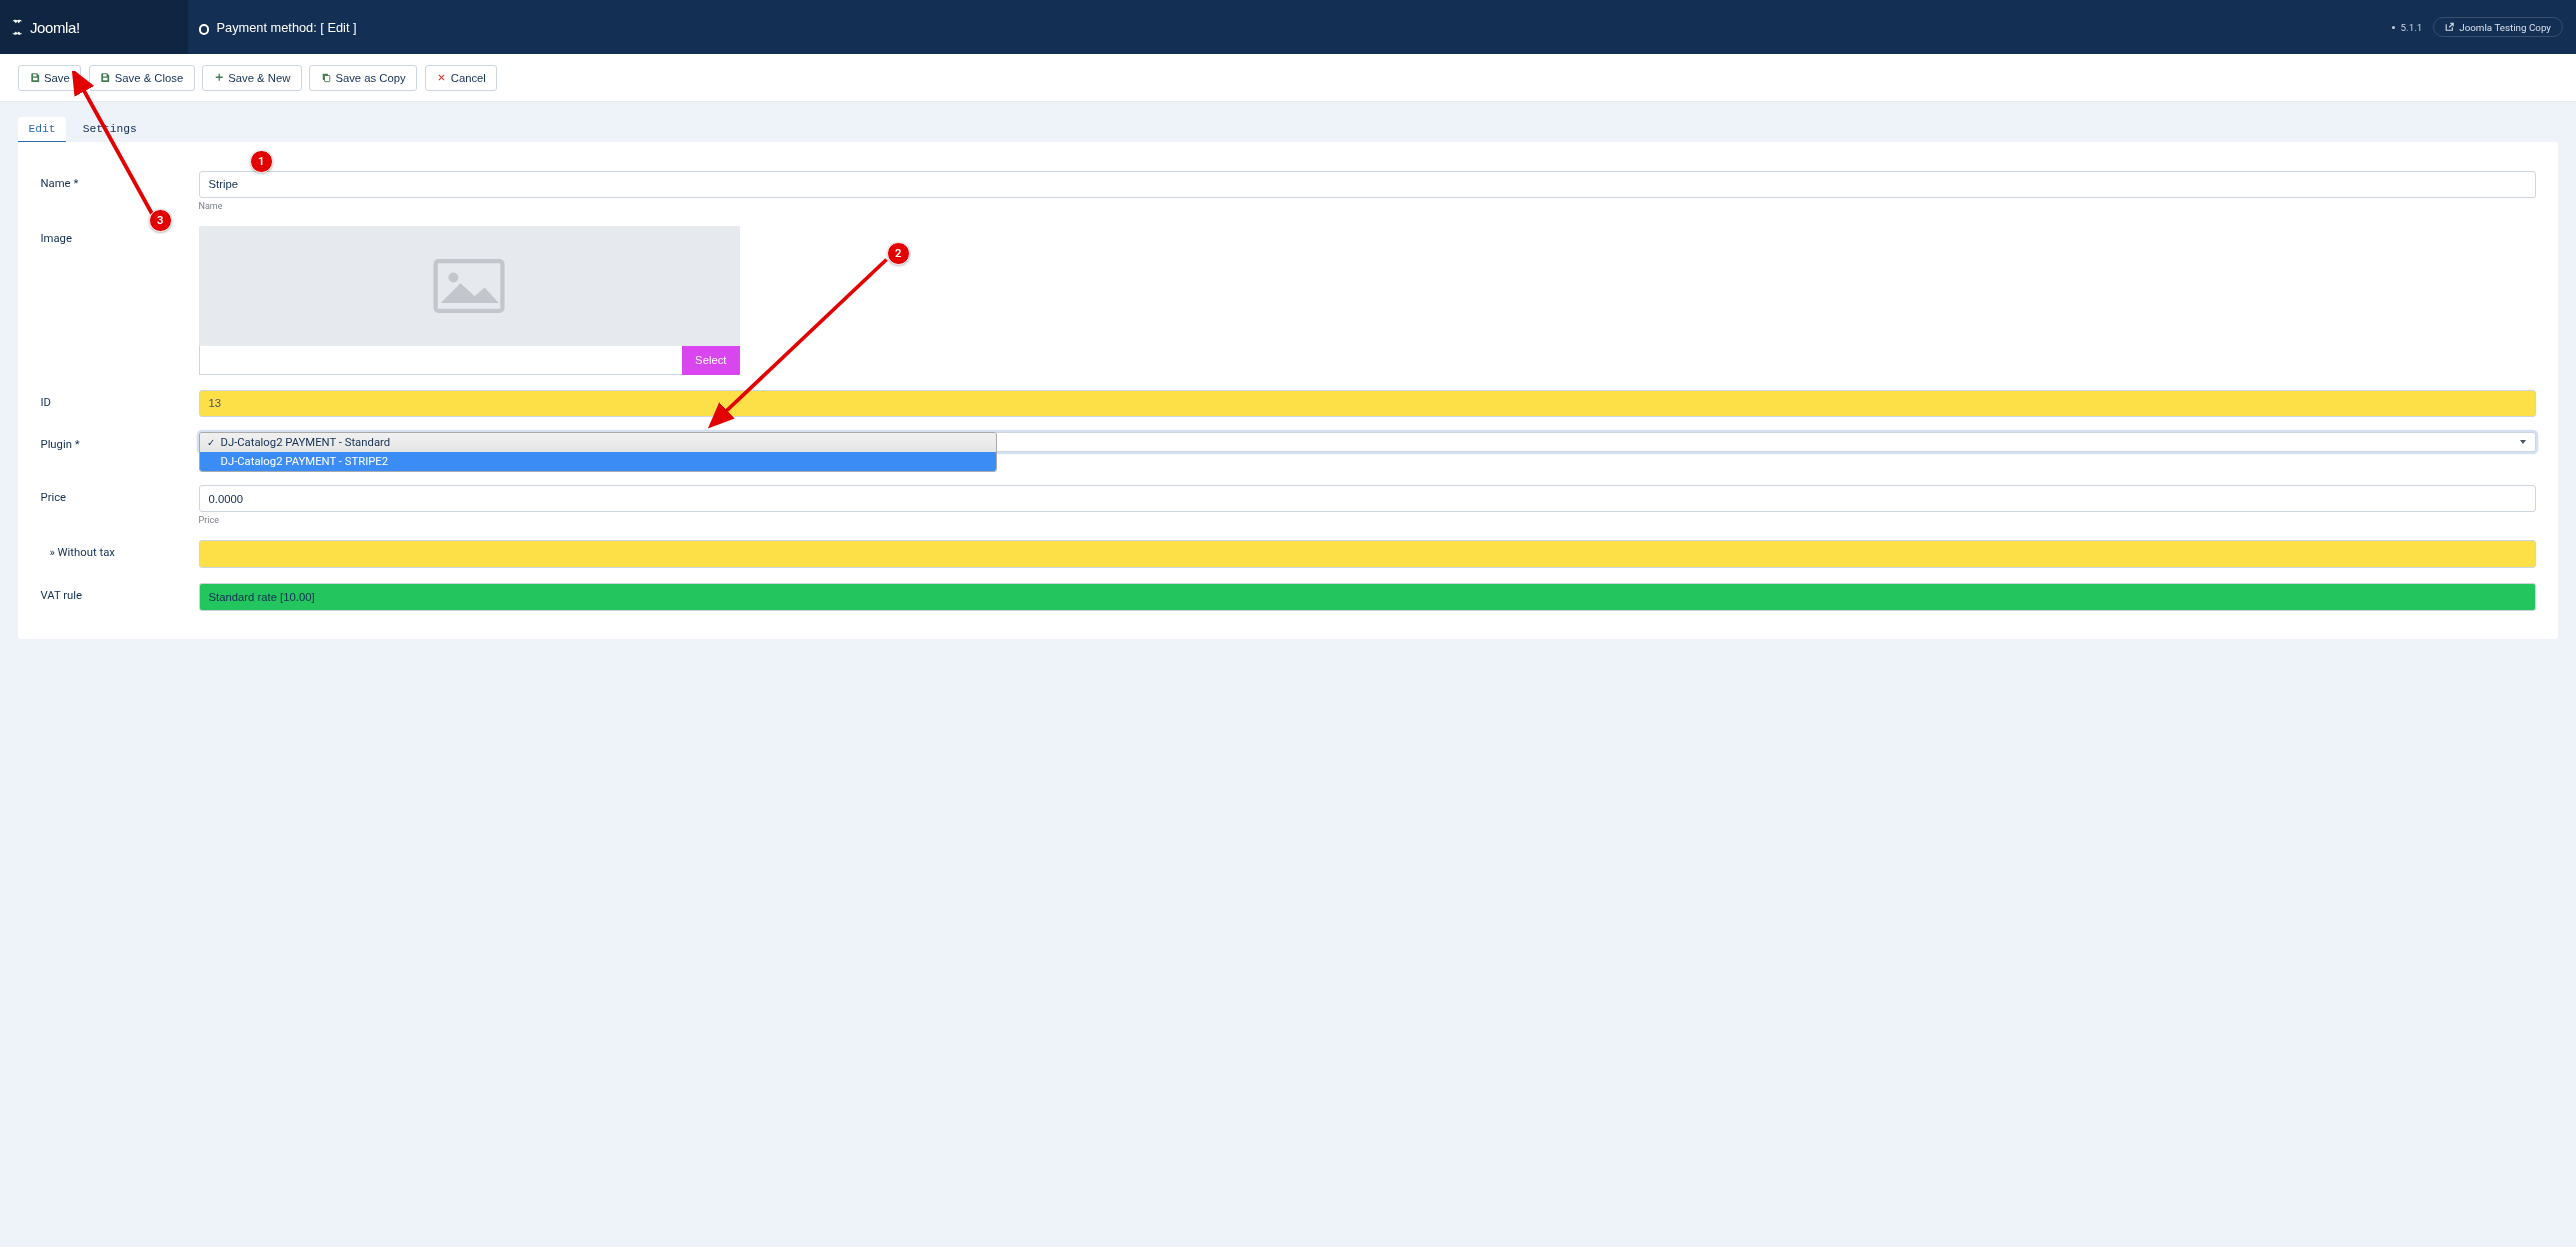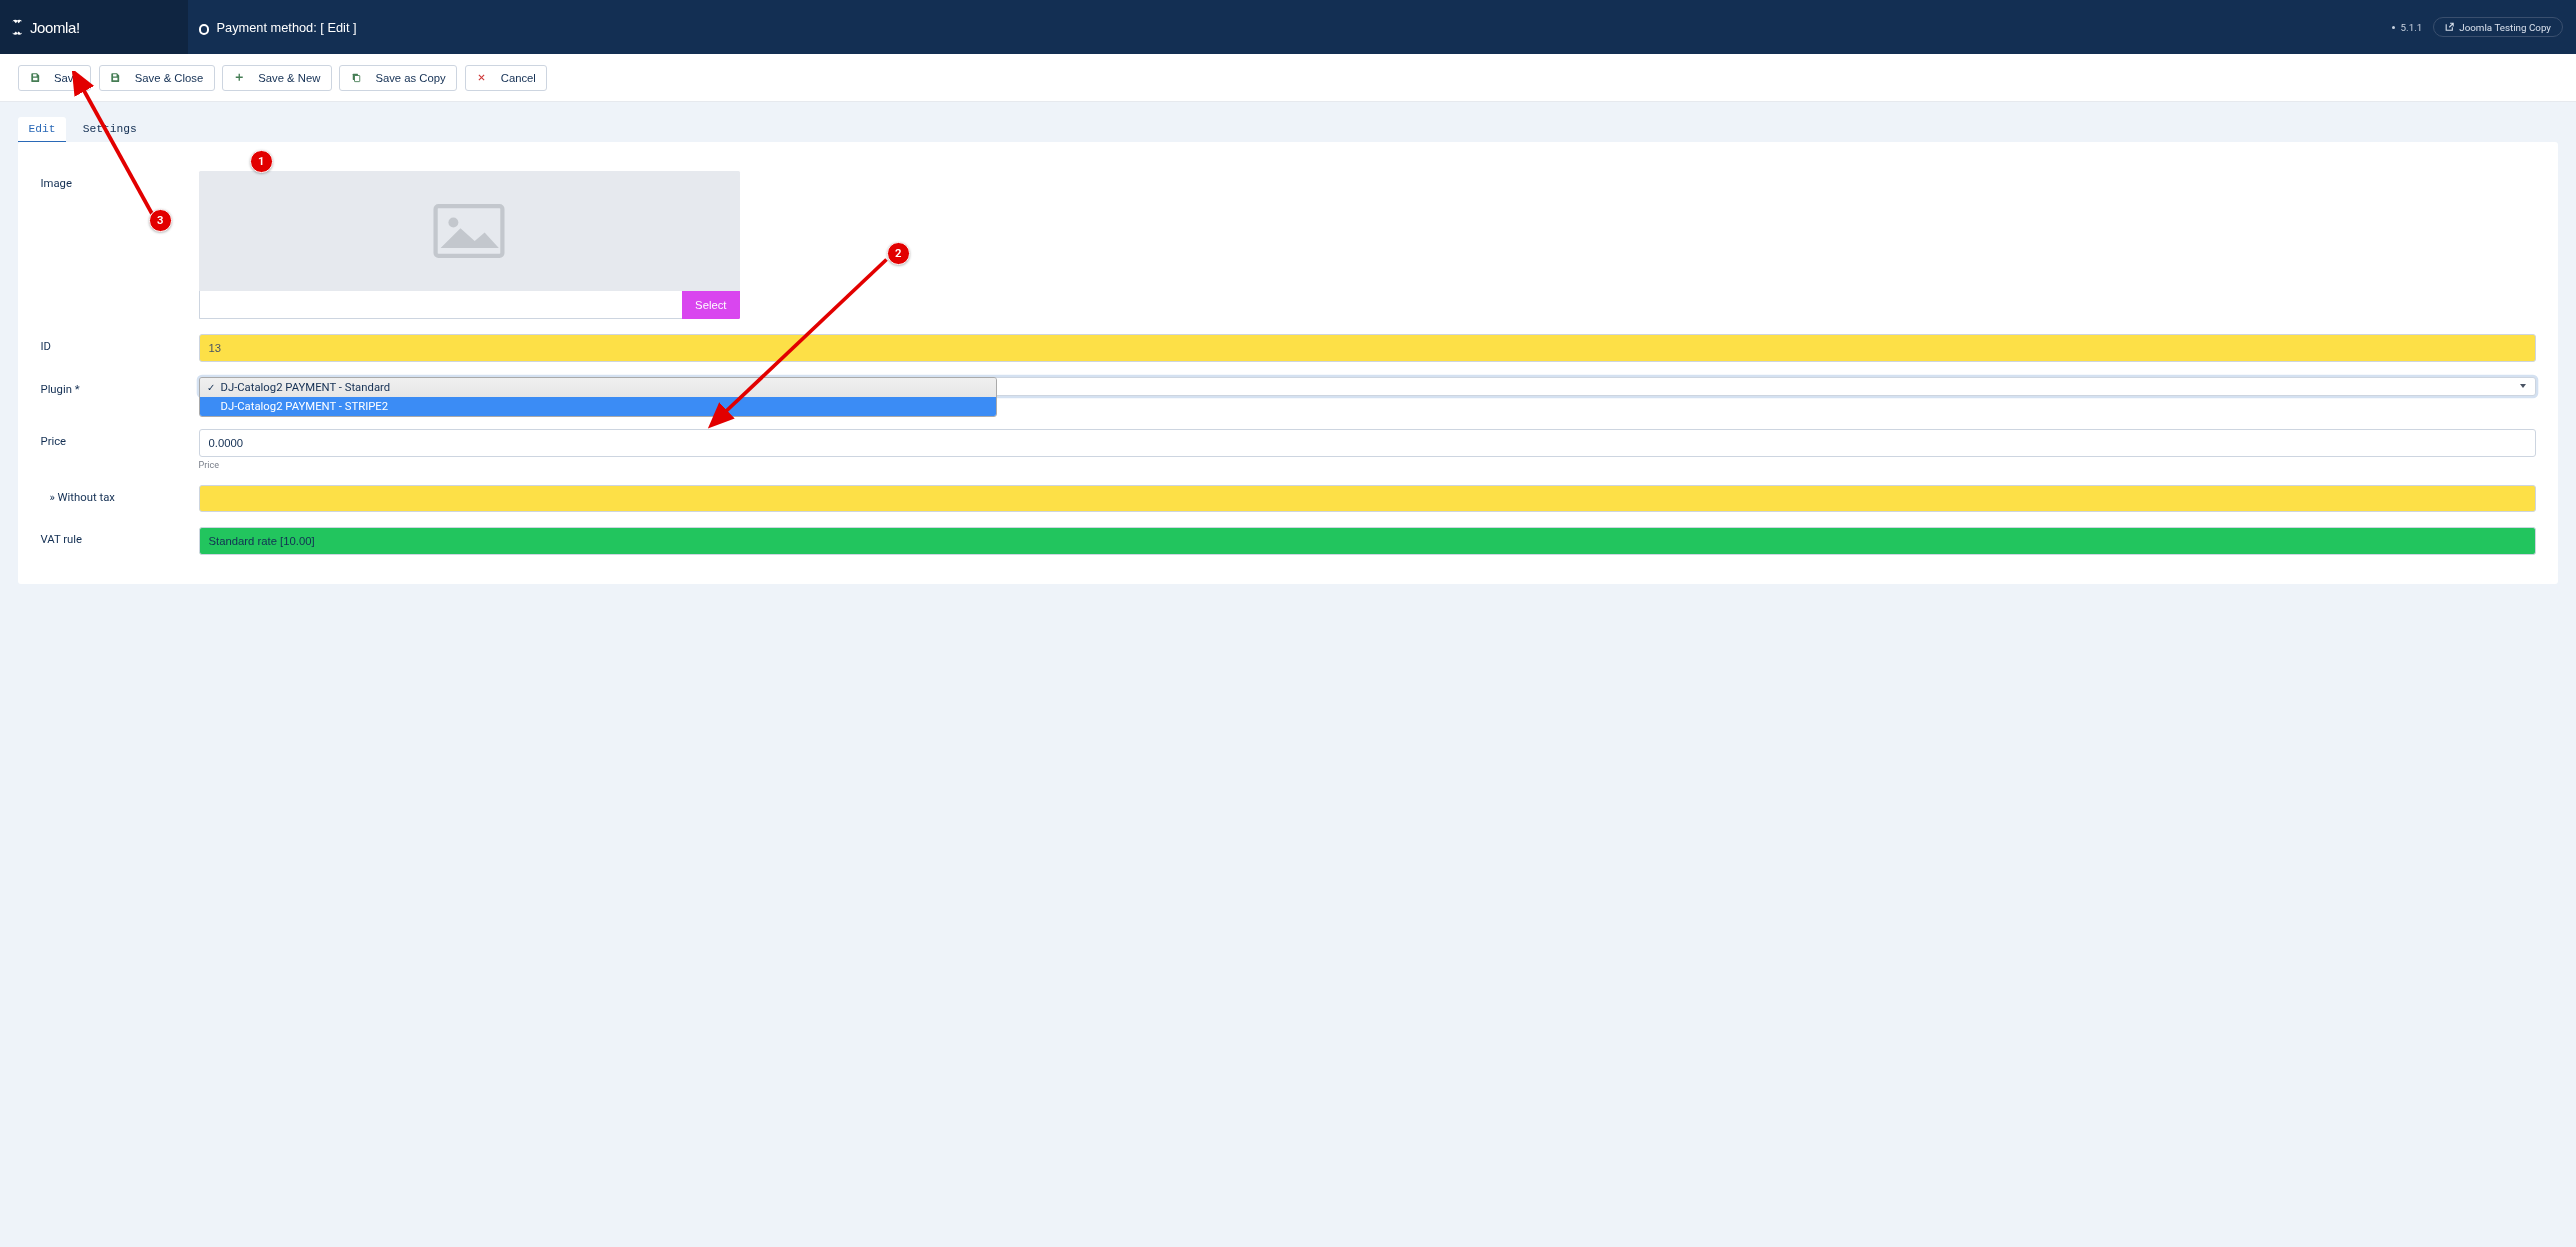--- a/index.html
+++ b/index.html
@@ -12,21 +12,21 @@
 .brand-logo svg { fill: #fff; }
 .title-area { display: flex; align-items: flex-end; padding-left: 10.5px; gap: 7.5px; }
 .title-icon { width:10.5px; height:10.5px; border:2.3px solid #fff; border-radius:50%; display:inline-block; }
 .page-title { font-size: 12.8px; font-weight: 400; font-family: Arial, sans-serif;}
 .topbar-right { margin-left: auto; display:flex; align-items:center; gap:10.5px; padding-right:13.5px; font-size: 9.8px; color:#c9d2e0;}
 .ver-badge { display:flex; align-items:center; gap:3px; }
 .site-link-btn { display:flex; align-items:center; gap:4.5px; border:0.8px solid #3a4f6e; border-radius:13.5px; padding:3.8px 10.5px; color:#d8e0ec; font-size:9.8px;}
 
 
 .toolbar-wrap { background:#fff; border-bottom:0.8px solid #e6e9ee; padding:10.5px 18px 10.5px 18px; display:flex; gap:7.5px;}
-.btn { border:0.8px solid #cdd5e0; background:#fff; border-radius:3px; padding:6px 10.5px; font-size:11.3px; display:inline-flex; align-items:center; gap:14px; cursor:pointer; color:#132f53;}
+.btn { border:0.8px solid #cdd5e0; background:#fff; border-radius:3px; padding:6px 10.5px; font-size:11.3px; display:inline-flex; align-items:center; gap:4px; cursor:pointer; color:#132f53;}
 .ico { width:10.5px; height:10.5px; display:inline-flex; align-items:center; justify-content:center; }
 .ico-save { color:#457d54; }
 .ico-plus { color:#457d54; }
 .ico-copy { color:#457d54; }
 .ico-cancel { color:#ce3a3a; }
 .btn-text { font-family: Arial, sans-serif;}
 
 
 .content { background:#eef3f9; padding:0 18px 18px; min-height: calc(100vh - 41px - 46px); padding-top:15px;}
 .tabs { display:flex; gap:6px; margin-bottom:0;font-family:Liberation Mono, monospace;}
@@ -140,20 +140,27 @@
 </div>
 
 <div class="content" style="position:relative;">
   <div class="tabs">
     <div class="tab active"><span>Edit</span></div>
     <div class="tab inactive"><span>Settings</span></div>
   </div>
 
   <div class="panel" style="position:relative;">
 
+    <div class="form-row">
+      <div class="label-col">Name *</div>
+      <div class="field-col">
+        <input class="text-input" value="Stripe" style="">
+        <div class="helper">Name</div>
+      </div>
+    </div>
 
     <div class="form-row">
       <div class="label-col">Image</div>
       <div class="field-col">
         <div class="image-box">
           <svg class="image-placeholder-icon" width="72" height="54" viewBox="0 0 100 76" fill="none" stroke="#9aa0a6" stroke-width="6">
               <rect x="3" y="3" width="94" height="70" rx="4"></rect>
               <circle cx="28" cy="26" r="7" fill="#9aa0a6" stroke="none"></circle>
               <path d="M10 62 L38 34 L58 52 L72 40 L92 62" fill="#9aa0a6" stroke="none"></path>
             </svg>

